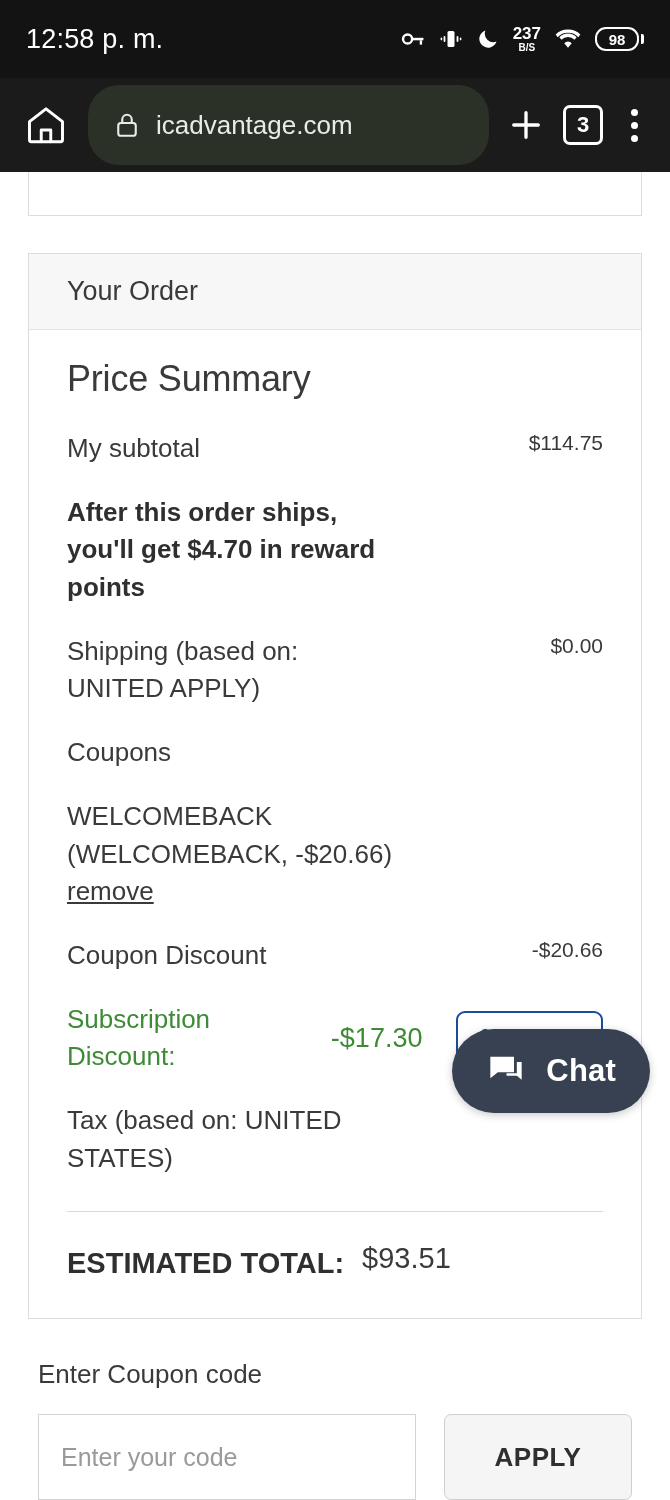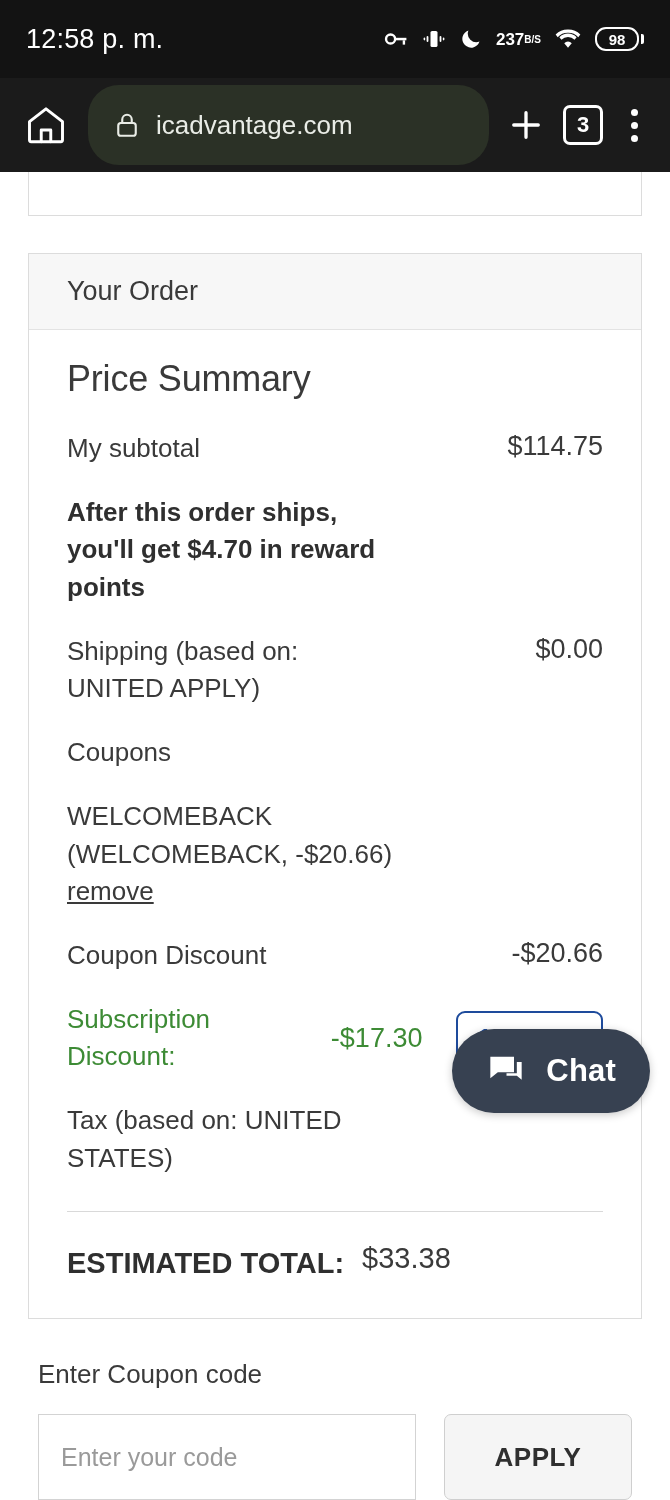--- a/index.html
+++ b/index.html
@@ -12,21 +12,21 @@
 
   
   .statusbar{
     height:78px; background:#131313; color:#ffffff;
     display:flex; align-items:center; justify-content:space-between;
     padding:0 26px;
   }
   .clock{ font-size:27px; letter-spacing:.2px; }
   .status-icons{ display:flex; align-items:center; gap:13px; }
   .status-icons svg{ display:block; }
-  .netspeed{ display:flex; align-items:center; line-height:1; }
+  .netspeed{ display:flex; flex-direction:column; align-items:center; line-height:1; }
   .netspeed .rate{ font-size:17px; font-weight:700; }
   .netspeed .unit{ font-size:10px; font-weight:700; margin-top:1px; }
   .battery{ display:flex; align-items:center; }
   .batt-body{
     border:2px solid #ffffff; border-radius:11px;
     width:44px; height:24px; display:flex; align-items:center; justify-content:center;
   }
   .batt-pct{ font-size:15px; font-weight:700; color:#ffffff; }
   .batt-tip{ width:3px; height:10px; background:#ffffff; border-radius:0 2px 2px 0; margin-left:2px; }
 
@@ -77,21 +77,21 @@
   .summary-title{
     font-size:36px; color:#3a3a3a; font-weight:400;
     margin-bottom:30px; letter-spacing:-.2px;
   }
 
   .row{
     display:flex; justify-content:space-between; align-items:flex-start;
     gap:18px; margin-bottom:26px;
   }
   .row-label{ font-size:26px; color:#3a3a3a; line-height:1.45; max-width:330px; }
-  .row-value{ font-size:27px; color:#3a3a3a; white-space:nowrap; padding-top:1px; }
+  .row-value{ font-size:21px; color:#3a3a3a; white-space:nowrap; padding-top:1px; }
 
   .reward-note{
     font-size:26px; color:#2f2f2f; font-weight:700;
     line-height:1.45; max-width:330px; margin-bottom:26px;
   }
 
   .coupon-detail{
     font-size:26px; color:#3a3a3a; line-height:1.45;
     max-width:340px; margin-bottom:26px;
   }
@@ -277,21 +277,21 @@
 
       <div class="row">
         <div class="row-label">Tax (based on: UNITED STATES)</div>
         <div class="row-value"></div>
       </div>
 
       <div class="divider"></div>
 
       <div class="total-row">
         <div class="total-label">ESTIMATED TOTAL:</div>
-        <div class="total-value">$33.38</div>
+        <div class="total-value">$93.51</div>
       </div>
 
     </div>
   </div>
 
   <div class="coupon-section">
     <div class="coupon-heading">Enter Coupon code</div>
     <div class="coupon-controls">
       <input class="coupon-input" type="text" placeholder="Enter your code" style="">
       <button class="apply-btn">APPLY</button>

